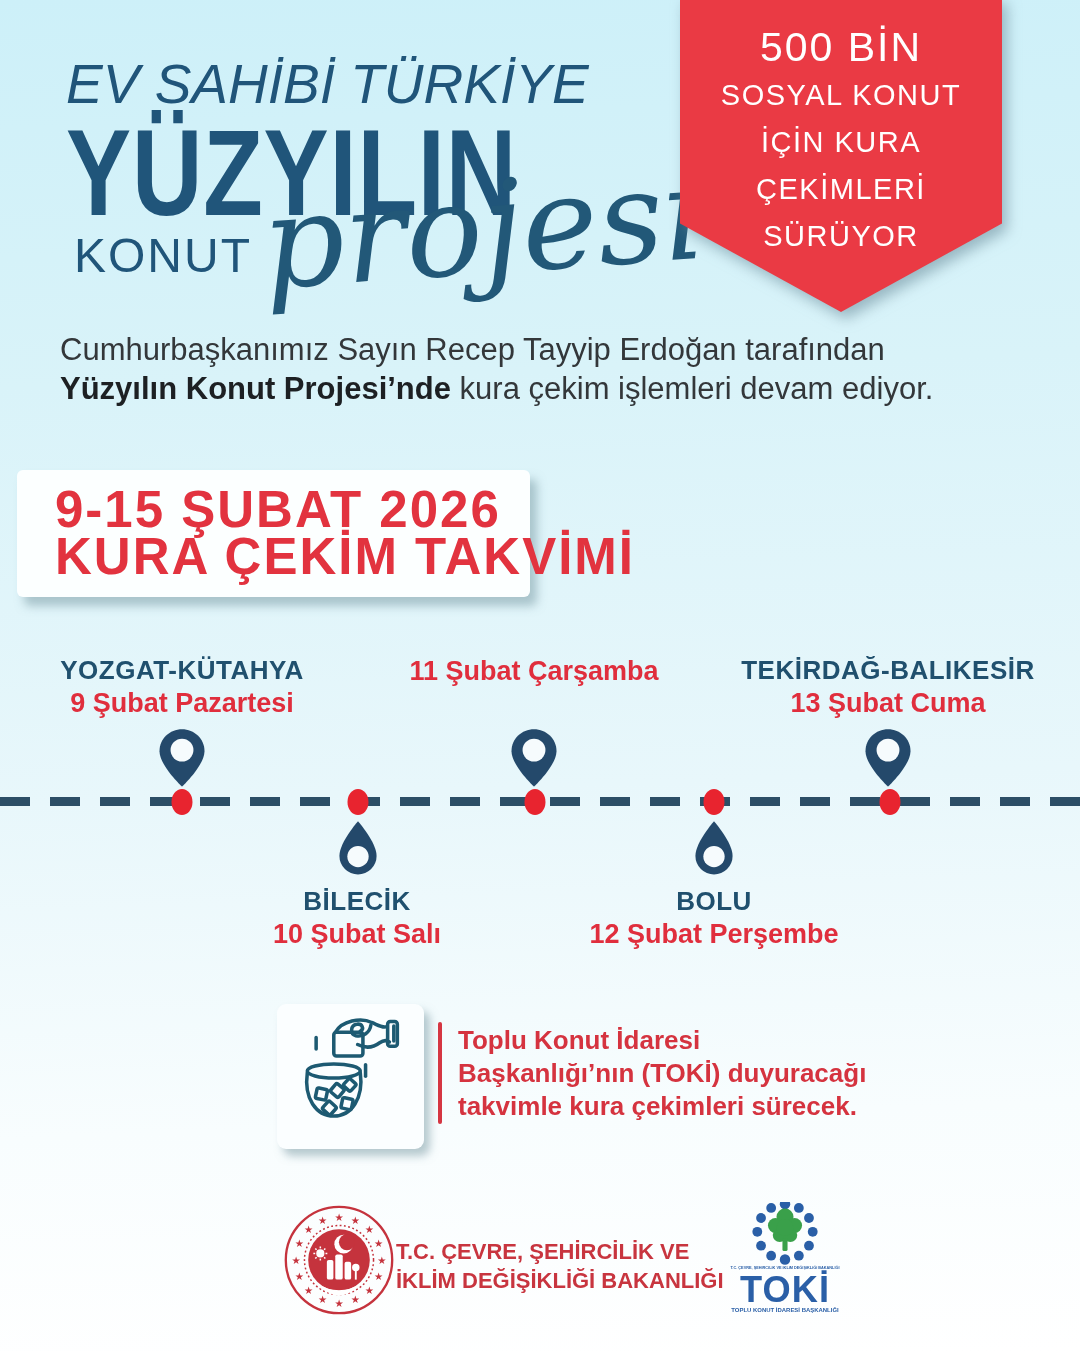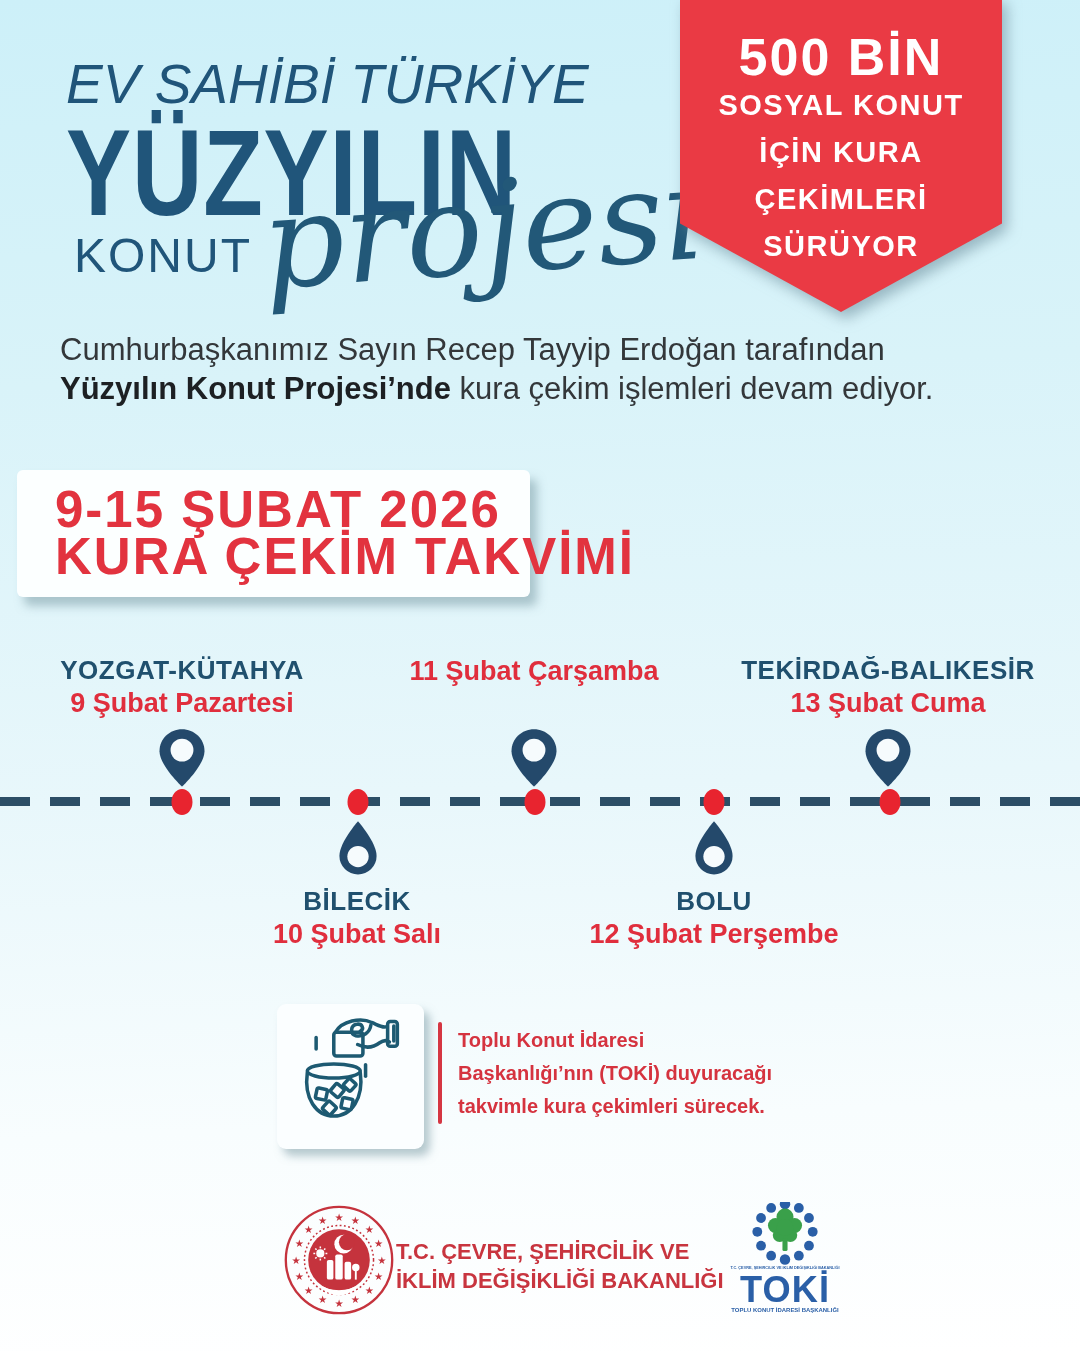--- a/index.html
+++ b/index.html
@@ -14,43 +14,43 @@
   .title-l2 { position:absolute; left:66px; top:112px; font-size:122px; font-weight:bold; color:#20557a;
               letter-spacing:1px; white-space:nowrap; transform:scaleX(0.80); transform-origin:left top; line-height:1; }
   .title-l3 { position:absolute; left:74px; top:232px; font-size:48px; font-weight:normal; color:#20557a;
               letter-spacing:2px; white-space:nowrap; line-height:1; }
   .title-script { position:absolute; left:262px; top:152px; font-family:"DejaVu Serif", serif; font-style:italic;
               font-size:128px; color:#225878; transform:rotate(-4deg); line-height:1.2; white-space:nowrap; }
   
   .ribbon-wrap { position:absolute; left:680px; top:-4px; filter:drop-shadow(5px 7px 7px rgba(100,135,150,.55)); }
   .ribbon { width:322px; height:316px; background:#ea3a44; clip-path:polygon(0 0,100% 0,100% 72%,50% 100%,0 72%);
             text-align:center; padding-top:26px; color:#ffffff; }
-  .ribbon .r1 { font-size:52px; font-weight:bold; letter-spacing:2px; line-height:50px;margin-top:10px; }
-  .ribbon .rl { font-size:29px; font-weight:bold; letter-spacing:1.5px; line-height:47px; }
+  .ribbon .r1 { font-size:41px; font-weight:normal; letter-spacing:2px; line-height:50px; }
+  .ribbon .rl { font-size:29px; font-weight:normal; letter-spacing:1.5px; line-height:47px; }
   
   .intro { position:absolute; left:60px; top:330px; font-size:31px; line-height:39px; color:#33373a; font-weight:500; }
   .intro .b { font-weight:bold; color:#1d2023; }
   
   .calbox { position:absolute; left:17px; top:470px; width:513px; height:127px; background:#fcffff;
             border-radius:6px; box-shadow:7px 9px 10px rgba(115,150,160,.5); padding:16px 0 0 38px; }
   .calbox div { font-size:51px; font-weight:bold; color:#e2333f; letter-spacing:2px; line-height:47px; white-space:nowrap; }
   
   .tl-event { position:absolute; width:380px; text-align:center; transform:translateX(-50%); }
   .tl-city { font-size:26px; font-weight:bold; color:#20506e; letter-spacing:.5px; line-height:32px; white-space:nowrap; }
   .tl-date { font-size:27px; font-weight:bold; color:#e02e3d; line-height:34px; white-space:nowrap; }
   .pin { position:absolute; transform:translateX(-50%); }
   .dash-line { position:absolute; left:0; top:797px; width:1080px; height:9px;
                background:repeating-linear-gradient(90deg,#2c4e66 0 30px,transparent 30px 50px); }
   .dot { position:absolute; width:21px; height:26px; background:#e8242f; border-radius:50%;
          transform:translateX(-50%); top:789px; }
   
   .notebox { position:absolute; left:277px; top:1004px; width:147px; height:145px; background:#fbfeff;
              border-radius:9px; box-shadow:6px 7px 9px rgba(115,150,160,.5); display:flex; align-items:center; justify-content:center; }
   .note-divider { position:absolute; left:438px; top:1022px; width:4px; height:102px; background:#d53642; border-radius:2px; }
-  .note-text { position:absolute; left:458px; top:1024px; font-size:20px; font-weight:bold; color:#d5333f; line-height:33px; }
+  .note-text { position:absolute; left:458px; top:1024px; font-size:26px; font-weight:bold; color:#d5333f; line-height:33px; }
   
   .ministry-text { position:absolute; left:396px; top:1237px; font-size:22px; font-weight:bold; color:#c8353f; line-height:29px; }
   .emblem { position:absolute; left:283px; top:1204px; }
   .toki { position:absolute; left:726px; top:1202px; }
 </style>
 </head>
 <body>
 
 <div class="poster">
 

